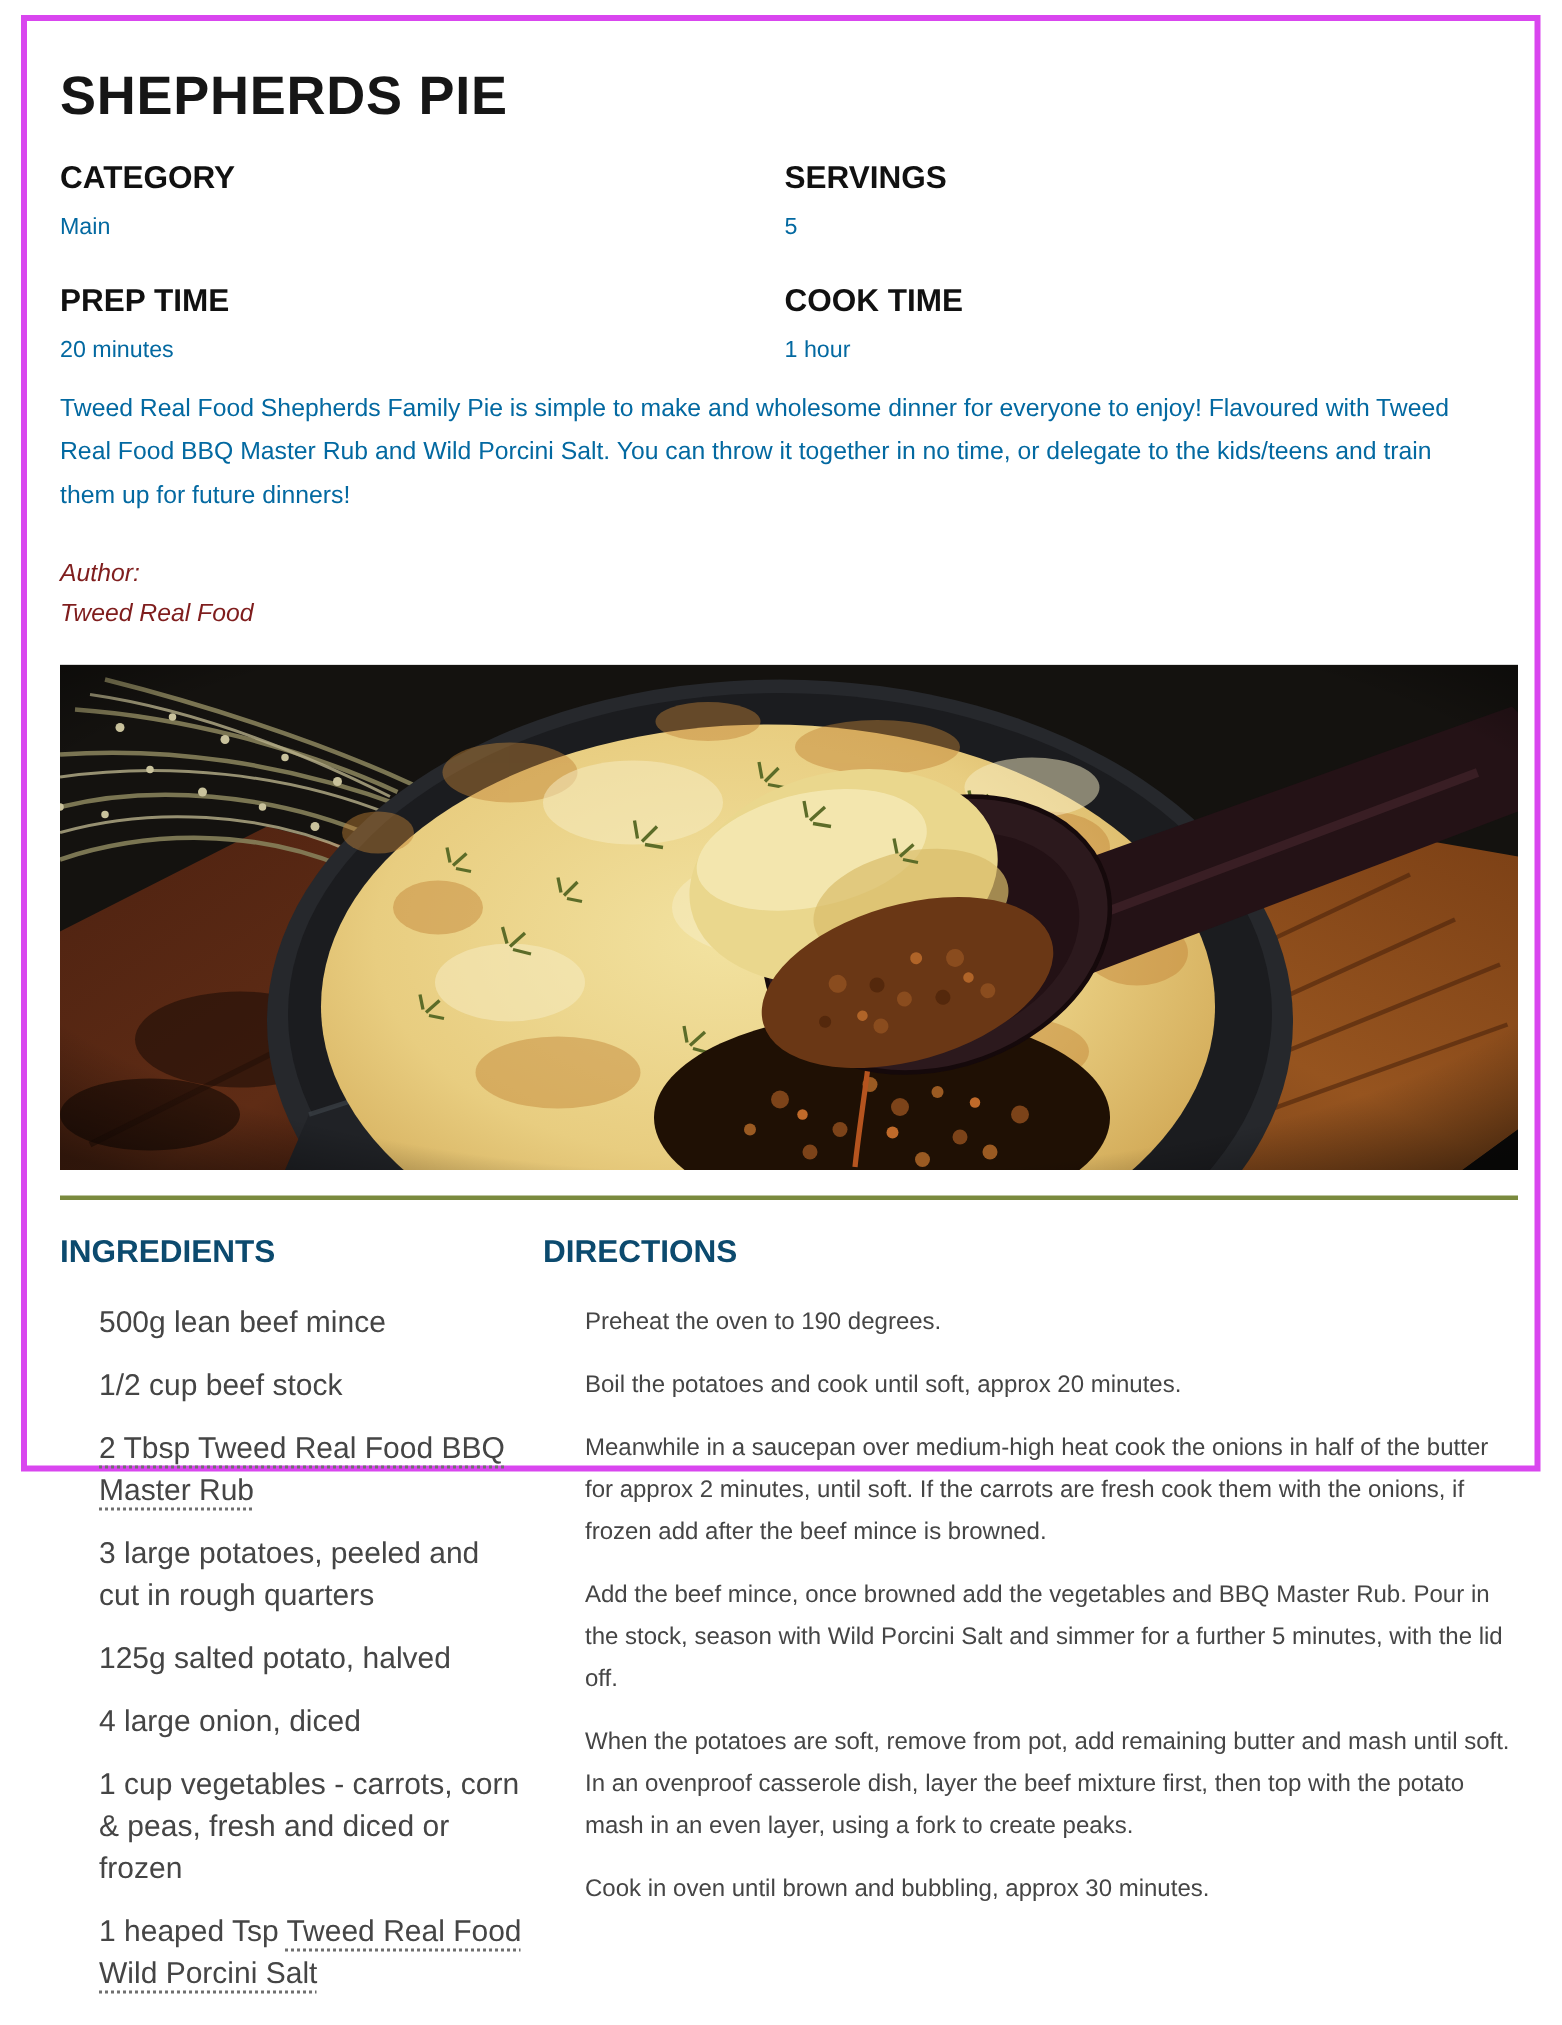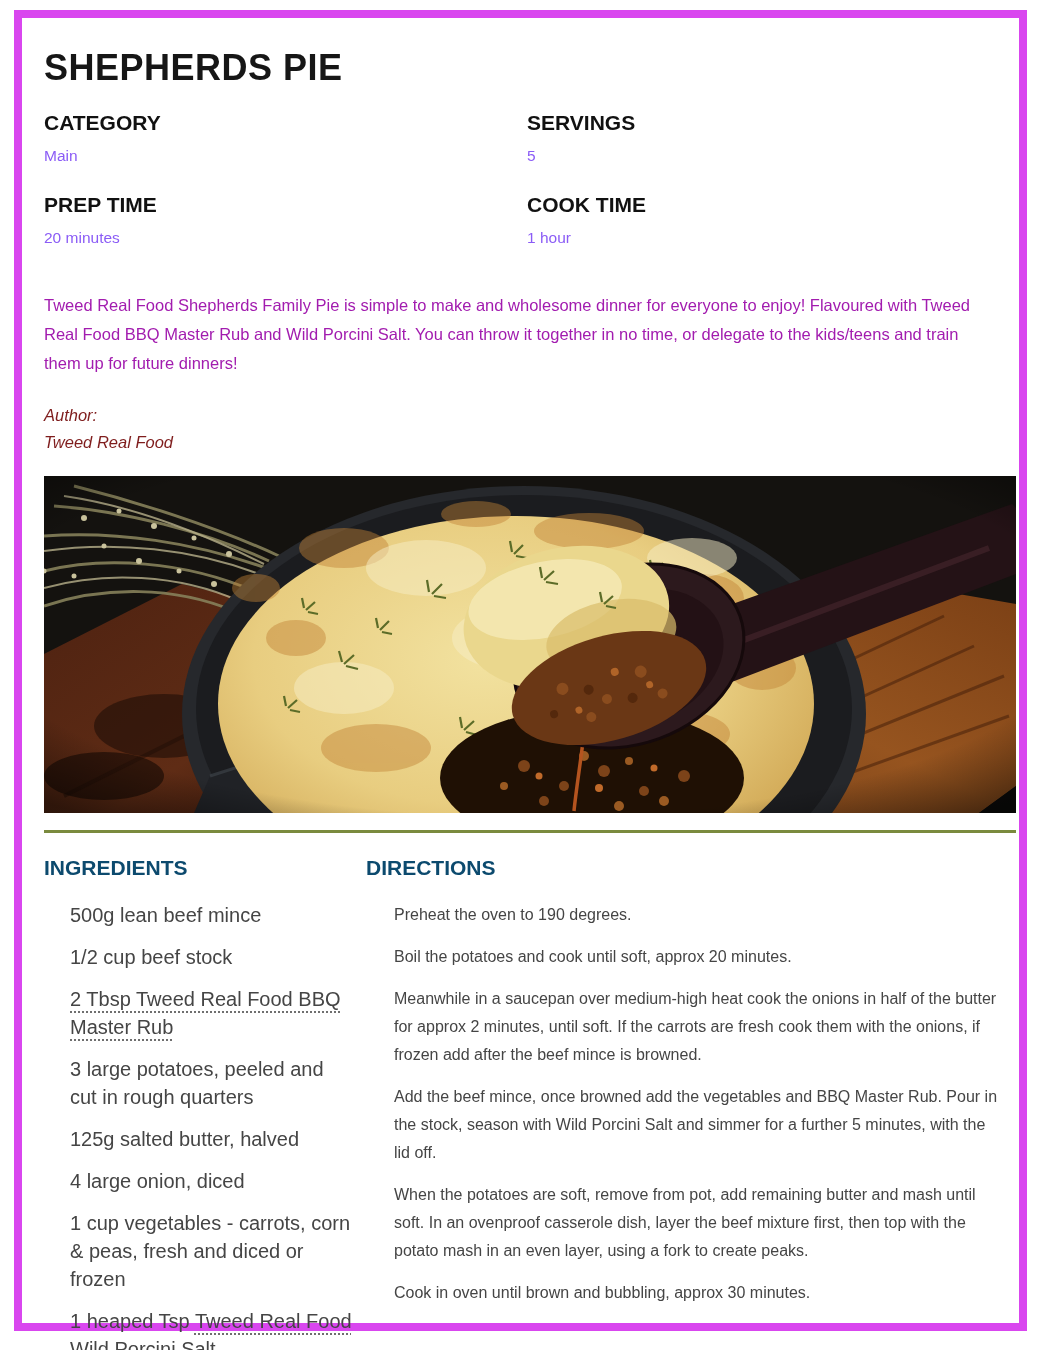--- a/index.html
+++ b/index.html
@@ -1,38 +1,38 @@
 <!DOCTYPE html>
 <html><head>
 <meta charset="utf-8">
 <style>
   html,body{margin:0;padding:0;}
   body{
     width:1041px;height:1350px;background:#ffffff;position:relative;
     font-family:"Liberation Sans",sans-serif;color:#454545;
   }
   .frame{
-    position:absolute;left:14px;top:10px;width:1013px;height:1321px;
-    box-sizing:border-box;border:8px solid #d946ef;background:#fff;
+    position:absolute;left:14px;top:10px;width:1013px;height:971px;
+    box-sizing:border-box;border:4px solid #d946ef;background:#fff;
     padding:16px 15px 0 22px;
   }
   .title{
     margin:12px 0 0;font-size:36px;line-height:44px;font-weight:700;
     color:#161616;letter-spacing:0.5px;
   }
   .stars-row{display:flex;align-items:center;margin-top:14px;height:30px;}
   .star{width:27px;height:27px;margin-right:4px;display:block;}
   .rated{font-size:16px;color:#5a5a5a;margin-left:10px;}
   .meta-grid{
     display:grid;grid-template-columns:483px 1fr;row-gap:25px;margin-top:20px;
   }
   .meta-label{font-size:21px;line-height:26px;font-weight:700;color:#111;}
-  .meta-value{font-size:15.5px;line-height:22px;color:#8b5cf6;margin-top:9px;}
+  .meta-value{font-size:15.5px;line-height:22px;color:#0369a1;margin-top:9px;}
   .description{
-    margin-top:42px;font-size:16.5px;line-height:29px;color:#a21caf;max-width:952px;
+    margin-top:13px;font-size:16.5px;line-height:29px;color:#0369a1;max-width:952px;
   }
   .author{margin-top:24px;font-style:italic;font-size:16.5px;line-height:27px;color:#7f1d1d;}
   .photo-wrap{margin-top:20px;width:972px;height:337px;overflow:hidden;}
   .photo-wrap svg{display:block;}
   .divider{margin-top:17px;width:972px;height:3px;background:#7a8a3e;}
   .cols{display:grid;grid-template-columns:322px 1fr;margin-top:22px;}
   .col-head{margin:0 0 20px;font-size:21px;line-height:26px;font-weight:700;color:#0c4a6e;}
   .ing-list{list-style:none;margin:0;padding:0 12px 0 26px;}
   .ing-list li{font-size:20px;line-height:28px;margin-bottom:14px;color:#454545;}
   .ing-link{
@@ -266,21 +266,21 @@
 
   <div class="cols">
 
     <div>
       <h2 class="col-head">INGREDIENTS</h2>
       <ul class="ing-list">
         <li><span>500g lean beef mince</span><span class="ing-link"></span></li>
         <li><span>1/2 cup beef stock</span><span class="ing-link"></span></li>
         <li><span></span><span class="ing-link">2 Tbsp Tweed Real Food BBQ Master Rub</span></li>
         <li><span>3 large potatoes, peeled and cut in rough quarters</span><span class="ing-link"></span></li>
-        <li><span>125g salted butter, halved</span><span class="ing-link"></span></li>
+        <li><span>125g salted potato, halved</span><span class="ing-link"></span></li>
         <li><span>4 large onion, diced</span><span class="ing-link"></span></li>
         <li><span>1 cup vegetables - carrots, corn &amp; peas, fresh and diced or frozen</span><span class="ing-link"></span></li>
         <li><span>1 heaped Tsp </span><span class="ing-link">Tweed Real Food Wild Porcini Salt</span></li>
       </ul>
     </div>
 
     <div>
       <h2 class="col-head">DIRECTIONS</h2>
       <div class="dir-wrap">
         <p>Preheat the oven to 190 degrees.</p>

